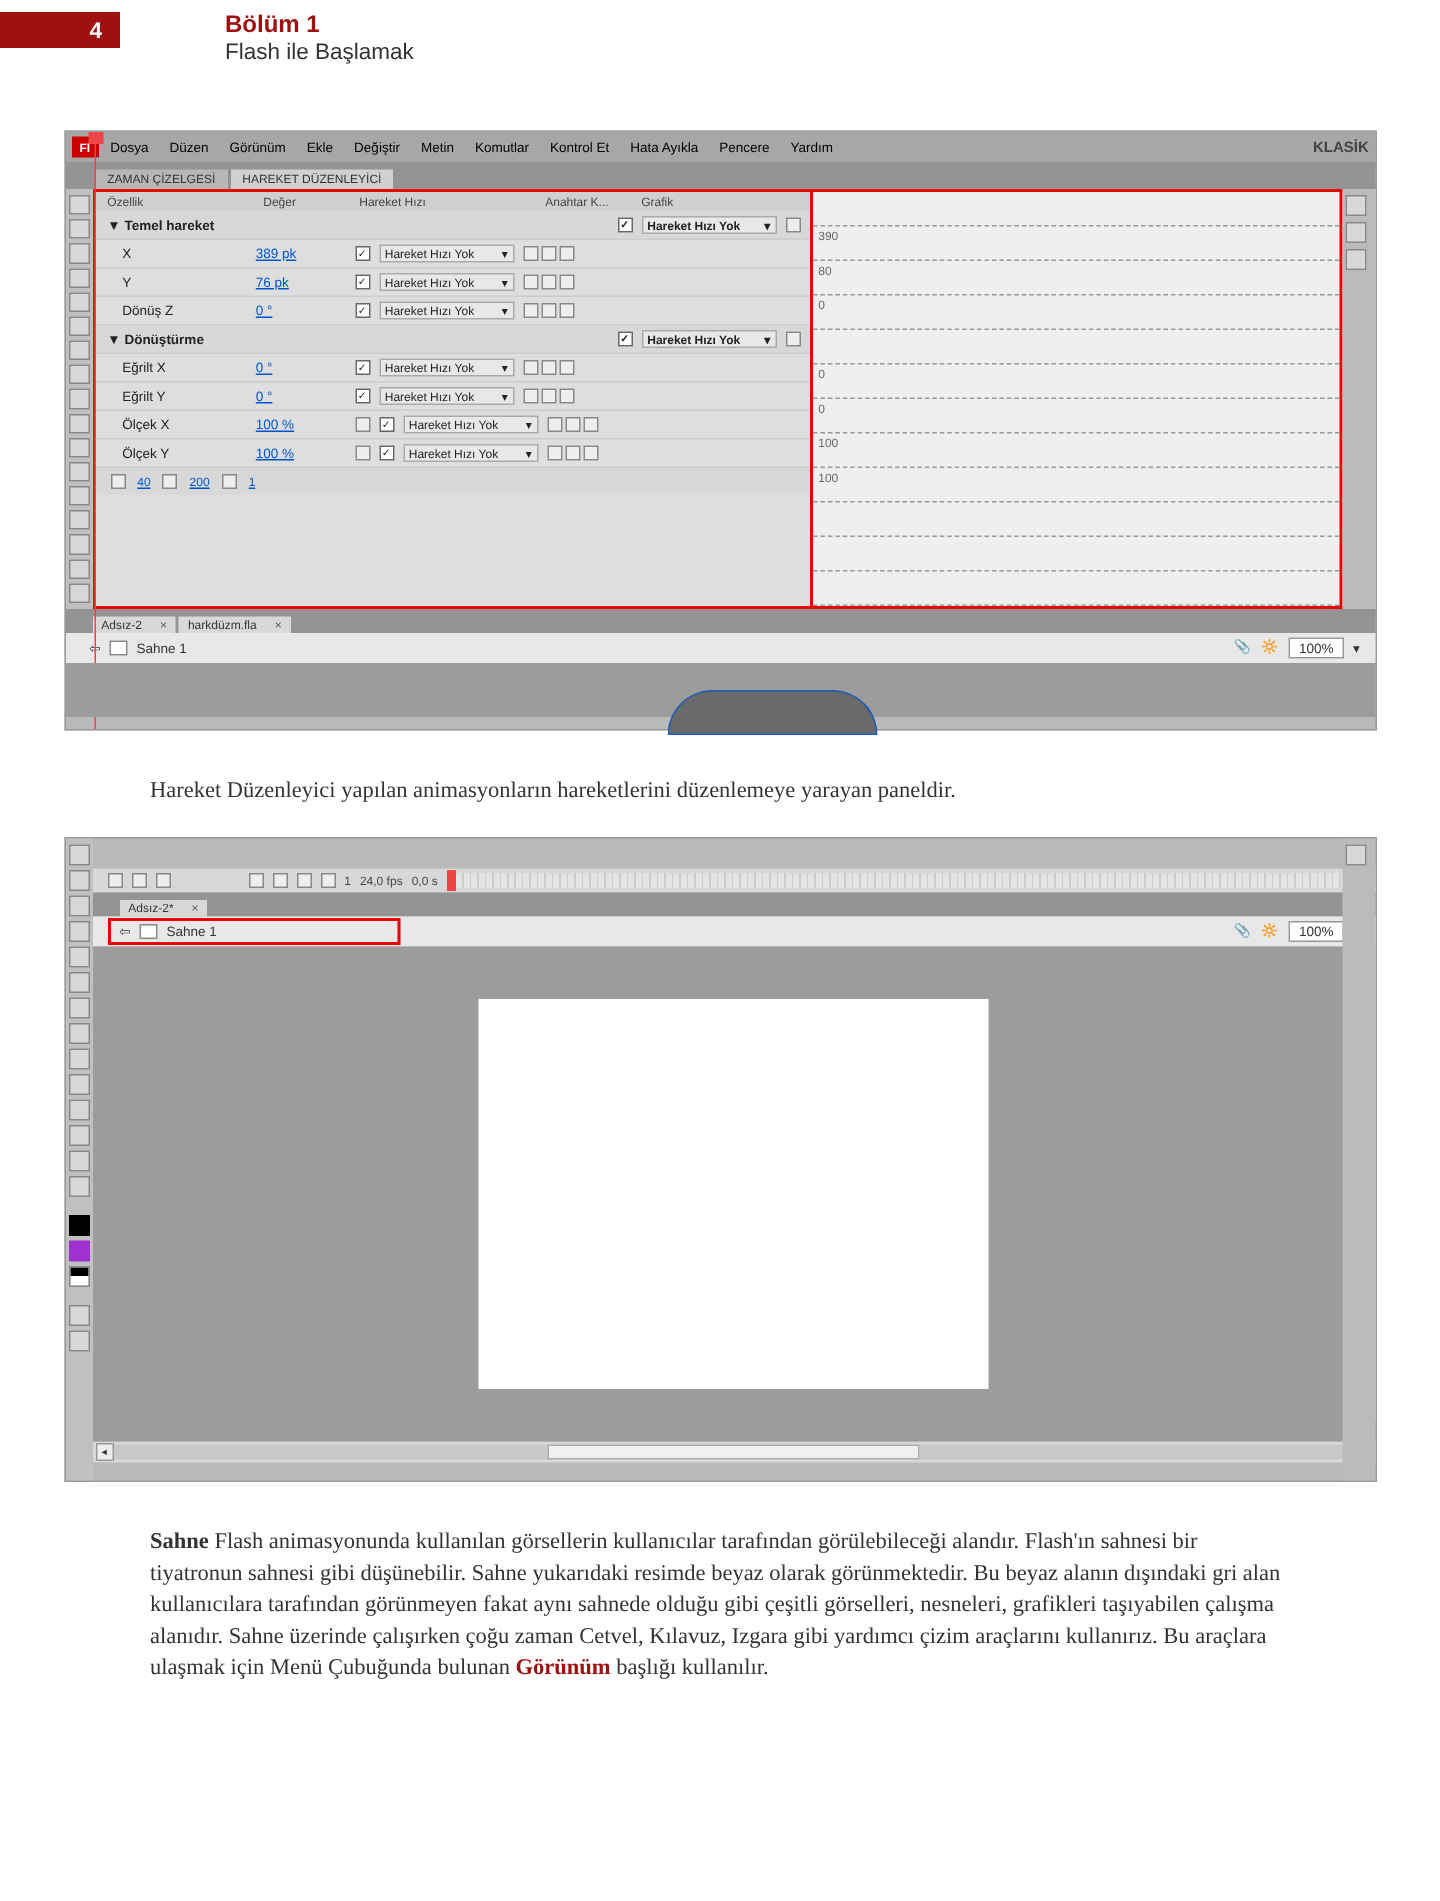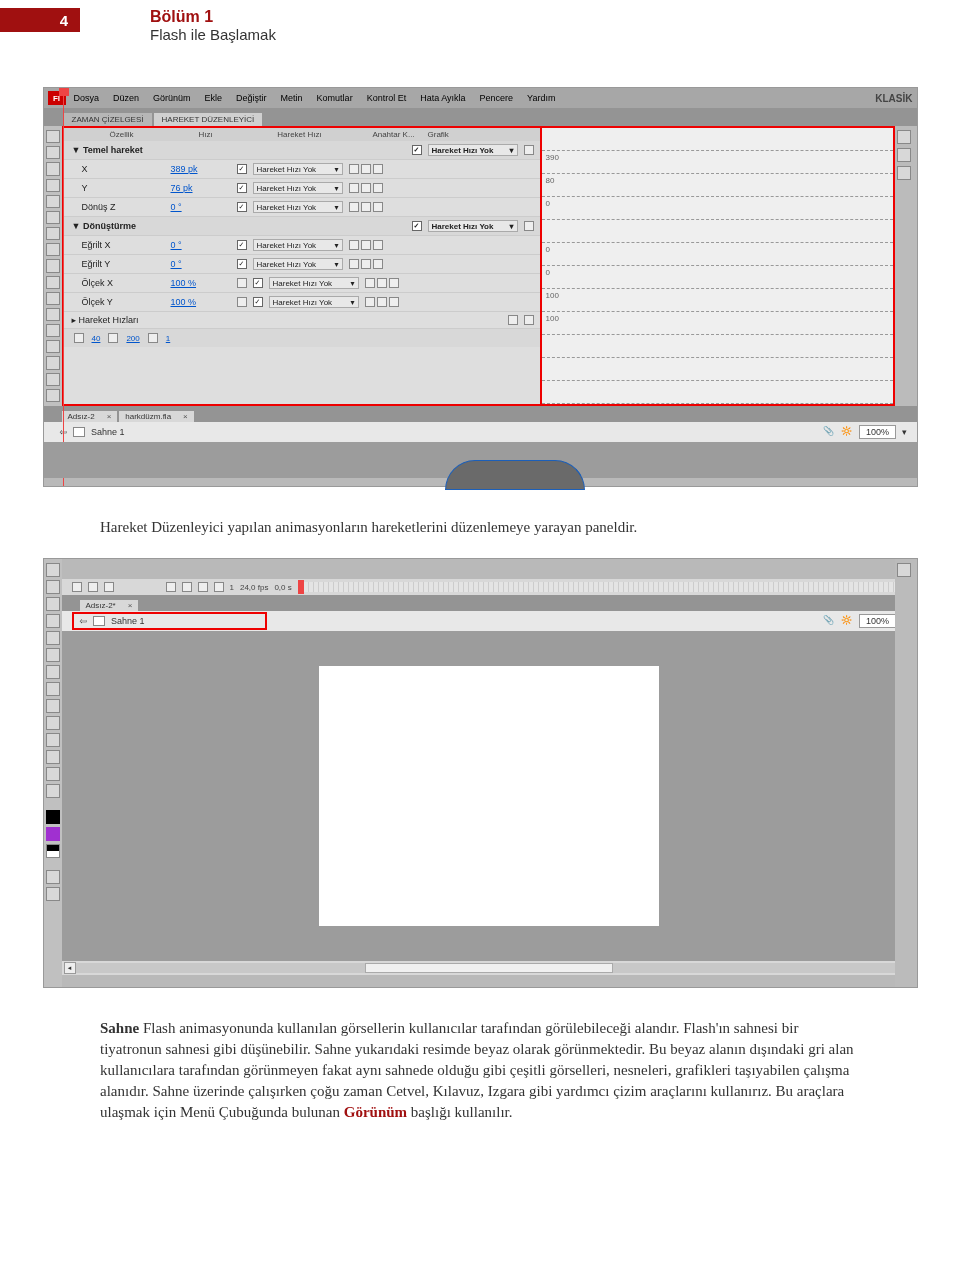--- a/index.html
+++ b/index.html
@@ -24,21 +24,21 @@
   .panel-tabs { background: #949494; height: 18px; display: flex; align-items: flex-end; padding-left: 20px; }
   .panel-tab { background: #b7b7b7; padding: 2px 8px; margin-right: 2px; font-size: 8px; color: #333; }
   .panel-tab.active { background: #d0d0d0; text-align: center; }
   
   .motion-editor { display: flex; background: #dedede; height: 280px; }
   .left-toolcol { width: 18px; background: #c0c0c0; display: flex; flex-direction: column; gap: 3px; padding: 4px 2px; }
   .tool-btn { width: 14px; height: 14px; background: #d8d8d8; border: 1px solid #888; }
   
   .prop-panel { width: 480px; border: 2px solid #e00; }
   .prop-header { display: flex; background: #d0d0d0; padding: 2px 8px; gap: 4px; font-size: 8px; color: #444; }
-  .prop-header > div { flex: 0 0 auto; text-align: center; }
+  .prop-header > div { flex: 0 0 auto; }
   .ph-name { width: 100px; }
   .ph-val { width: 60px; }
   .ph-ease { width: 120px; }
   .ph-key { width: 60px; }
   
   .prop-row { display: flex; align-items: center; padding: 3px 6px; gap: 6px; font-size: 9px; color: #222; border-bottom: 1px solid #ccc; }
   .prop-row.group { font-weight: bold; background: #d8d8d8; }
   .prop-name { width: 95px; padding-left: 12px; }
   .prop-name.group { padding-left: 2px; }
   .prop-value { width: 60px; color: #0055cc; text-decoration: underline; }
@@ -152,21 +152,21 @@
       <div class="tool-btn"></div>
       <div class="tool-btn"></div>
       <div class="tool-btn"></div>
       <div class="tool-btn"></div>
       <div class="tool-btn"></div>
     </div>
 
     <div class="prop-panel">
       <div class="prop-header">
         <div class="ph-name">Özellik</div>
-        <div class="ph-val">Hızı</div>
+        <div class="ph-val">Değer</div>
         <div class="ph-ease">Hareket Hızı</div>
         <div class="ph-key">Anahtar K...</div>
         <div>Grafik</div>
       </div>
 
       <div class="prop-row group">
         <span class="prop-name group">▼ <span>Temel hareket</span></span>
         <span style="flex:1"></span>
         <span class="prop-ease-cb">✓</span>
         <span class="prop-ease-dd">
@@ -287,26 +287,20 @@
             <span>Hareket Hızı Yok</span>
             <span>▾</span>
           </span>
         <span class="prop-icons">
             <span class="mini-icon"></span>
             <span class="mini-icon"></span>
             <span class="mini-icon"></span>
           </span>
       </div>
 
-      <div class="prop-row">
-        <span class="prop-name group">▸ <span>Hareket Hızları</span></span>
-        <span style="flex:1"></span>
-        <span class="mini-icon"></span>
-        <span class="mini-icon"></span>
-      </div>
 
       <div class="bottom-bar">
         <span class="mini-icon"></span>
         <span class="bb-item">40</span>
         <span class="mini-icon"></span>
         <span class="bb-item">200</span>
         <span class="mini-icon"></span>
         <span class="bb-item">1</span>
       </div>
     </div>

